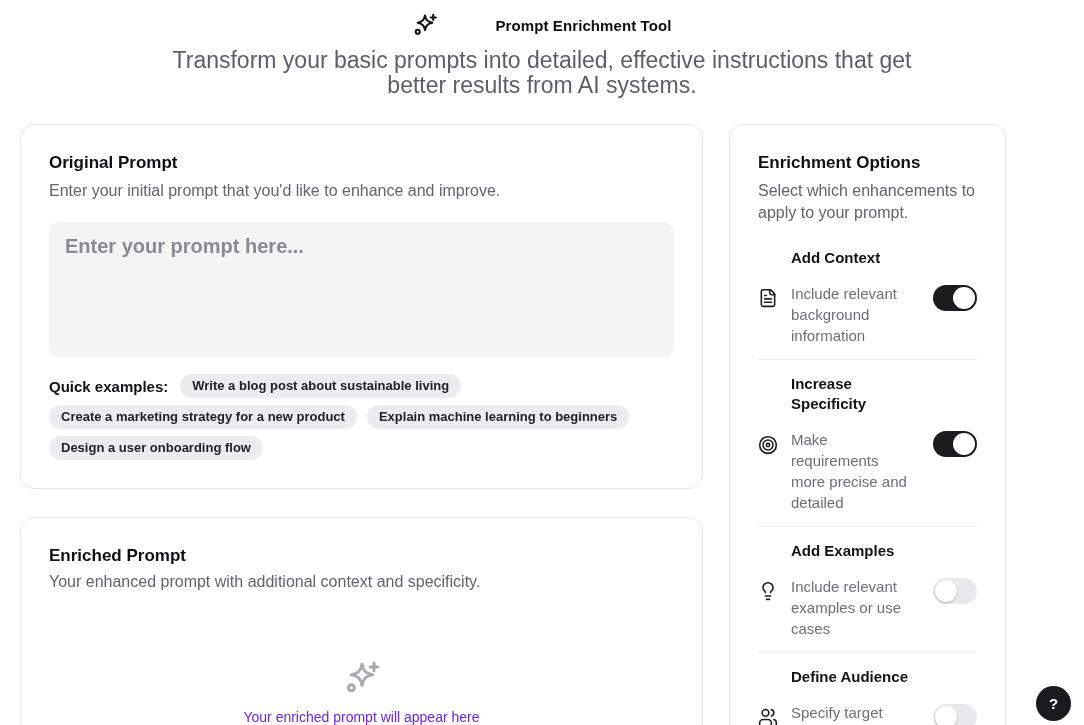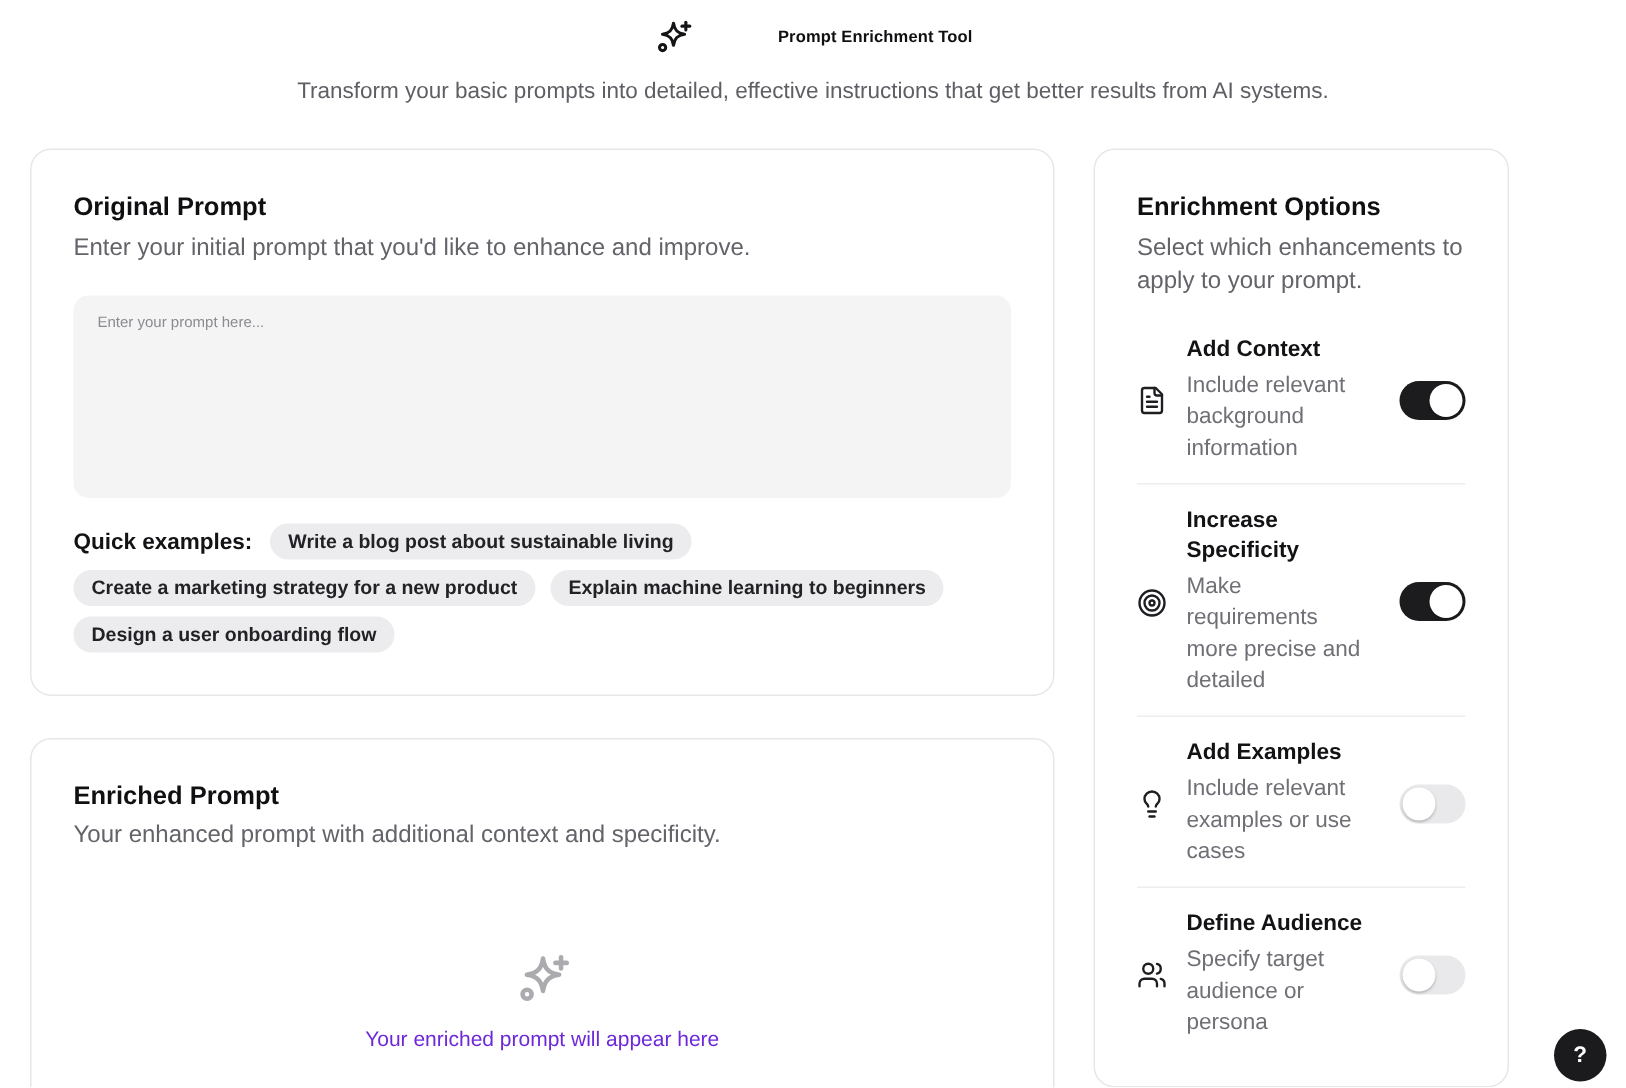--- a/index.html
+++ b/index.html
@@ -4,56 +4,56 @@
 <style>
   * { margin:0; padding:0; box-sizing:border-box; }
   html,body { background:#fff; }
   body { font-family:"Liberation Sans","DejaVu Sans",sans-serif; color:#141417; }
   .page { position:relative; width:1084px; height:725px; background:#fff; overflow:hidden; }
 
   
   .header { padding-top:12px; text-align:center; }
   .title-row { display:flex; align-items:center; justify-content:center; gap:9px; }
   .title-row svg { display:block; }
-  .app-title { font-size:11px; font-weight:700; color:#101013; letter-spacing:.1px;margin-left:48px; }
-  .subtitle { max-width:800px; margin:10px auto 0; font-size:15px; line-height:25px; color:#5e5e64; }
+  .app-title { font-size:15px; font-weight:700; color:#101013; letter-spacing:.1px;margin-left:48px; }
+  .subtitle { max-width:800px; margin:10px auto 0; font-size:23px; line-height:25px; color:#5e5e64; }
 
   
   .main { display:flex; gap:26px; padding:26px 26px 0 20px; align-items:flex-start; }
   .col-left { width:683px; flex:none; }
   .col-right { width:277px; flex:none; }
   .card { background:#fff; border:1px solid #e7e7e9; border-radius:14px; padding:28px; }
   .card-title { font-size:17px; font-weight:700; color:#101013; }
   .card-desc { margin-top:7px; font-size:16px; line-height:22px; color:#63636a; }
 
   
   .prompt-textarea { display:block; width:100%; height:135px; margin-top:20px; border:none;
     background:var(--field-bg,#f4f4f5); border-radius:10px; padding:13px 16px; font-family:inherit;
-    font-size:10px; color:#b91c1c; resize:none; outline:none; }
+    font-size:20px; color:#b91c1c; resize:none; outline:none;font-weight:bold; }
   .prompt-textarea::placeholder { color:#8a8a91; }
   .examples { margin-top:17px; display:flex; flex-wrap:wrap; align-items:center; column-gap:10px; row-gap:7px; }
   .examples-label { font-size:15px; font-weight:700; color:#131316; margin-right:2px; }
   .pill { display:inline-block; background:var(--pill-bg,#ececee); color:#222226; border-radius:12px;
     padding:4px 12px; font-size:13px; line-height:16px; font-weight:700; cursor:pointer; white-space:nowrap; }
 
   
   .card-enriched { margin-top:28px; height:400px; }
   .empty-state { margin-top:66px; display:flex; flex-direction:column; align-items:center; gap:12px; }
   .empty-state svg { display:block; }
   .empty-text { font-size:14px; color:#6d28d9;text-align:center; }
 
   
   .options-list { margin-top:10px; }
   .option { display:flex; align-items:center; gap:13px; padding:14px 0 13px;
     border-bottom:1px solid #ededef; }
   .option:last-child { border-bottom:none; padding-bottom:4px; }
   .opt-icon { flex:none; margin-top:2px; color:#1e1e22; }
   .opt-text { flex:1; min-width:0; padding-right:6px; }
   .opt-title { font-size:15px; font-weight:700; color:#131316; line-height:20px; }
-  .opt-desc { margin-top:3px; font-size:15px; line-height:21px; color:#6f6f76; max-width:206px; }
+  .opt-desc { margin-top:15px; font-size:15px; line-height:21px; color:#6f6f76; max-width:206px; }
   .toggle { flex:none; width:44px; height:26px; border-radius:13px; background:var(--toggle-off,#e9e9eb);
     position:relative; cursor:pointer; margin-top:1px; }
   .toggle .knob { position:absolute; top:2px; left:2px; width:22px; height:22px; border-radius:50%;
     background:#fff; box-shadow:0 1px 2px rgba(0,0,0,.25); transition:left .1s; }
   .toggle.on { background:var(--toggle-on,#1c1c1e); }
   .toggle.on .knob { left:20px; }
 
   
   .btn { display:flex; align-items:center; justify-content:center; gap:9px; width:100%; height:38px;
     border-radius:10px; font-family:inherit; font-size:15px; font-weight:400; cursor:pointer; border:none; }

